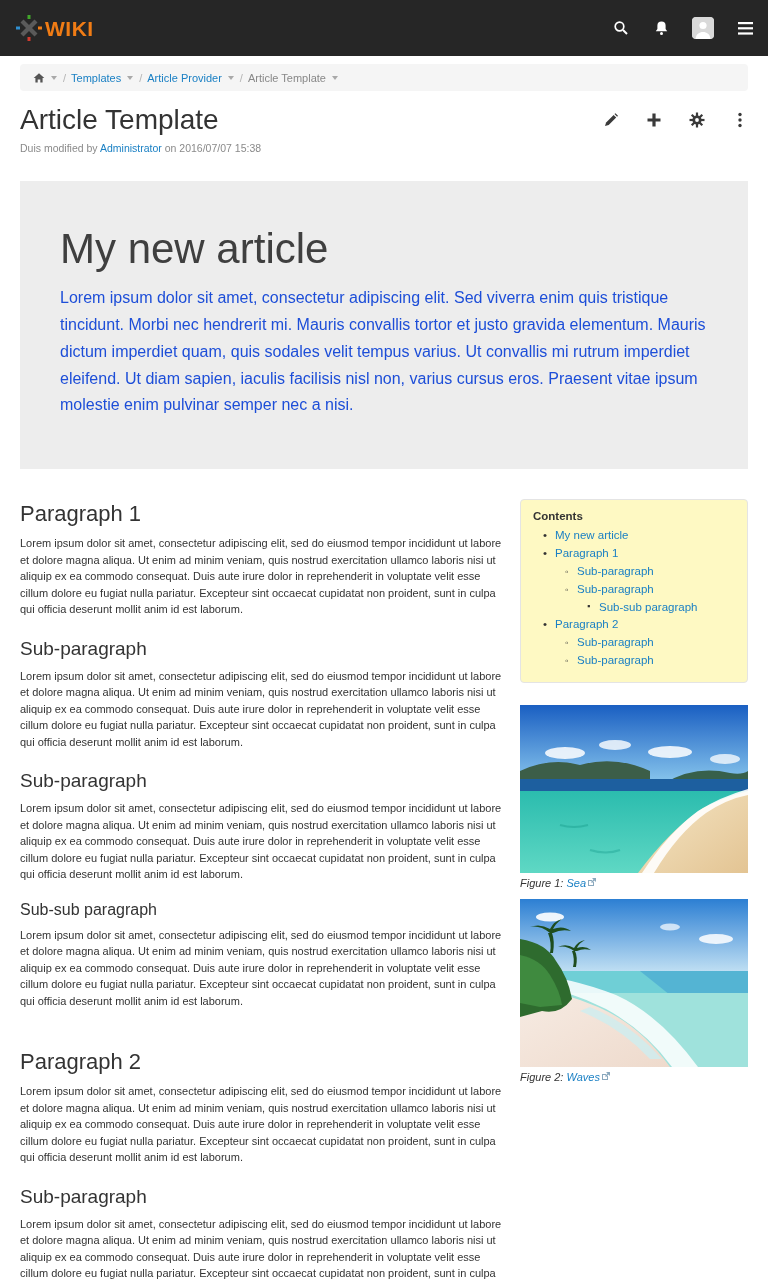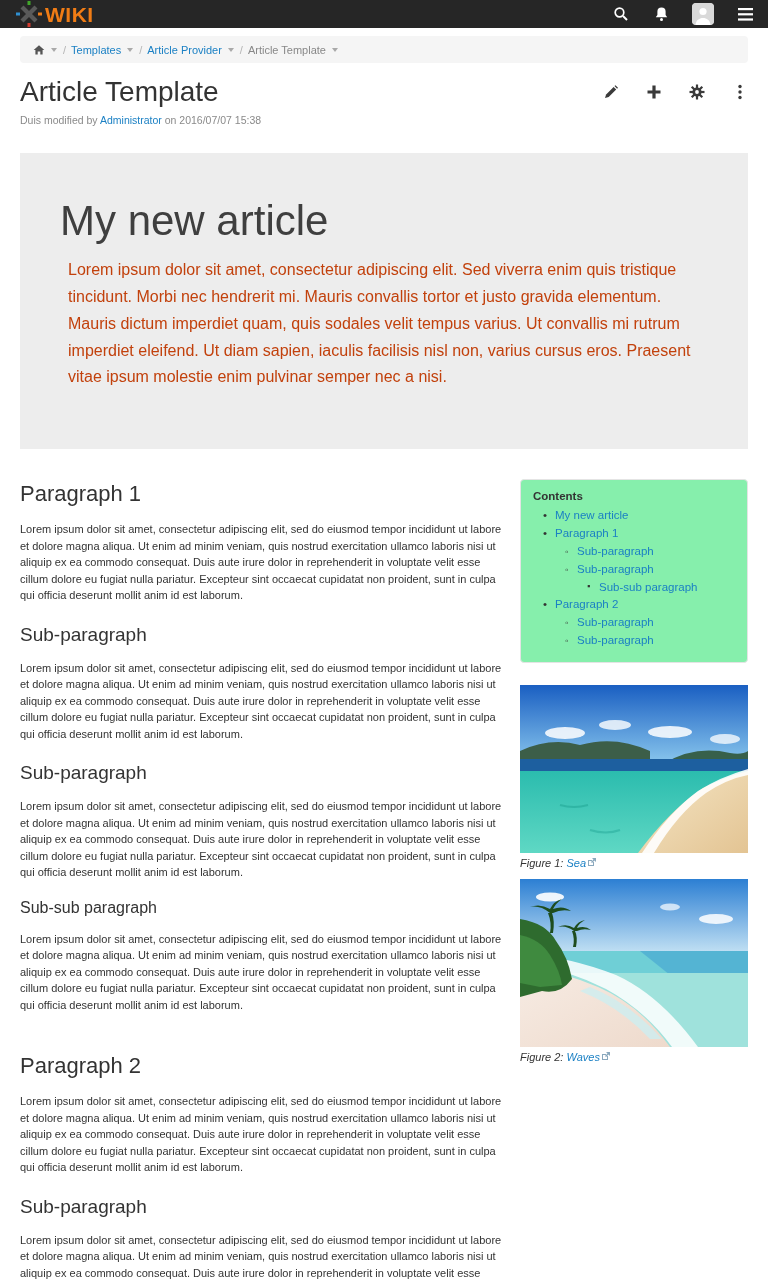--- a/index.html
+++ b/index.html
@@ -3,21 +3,21 @@
 <meta charset="utf-8">
 <style>
   * { box-sizing: border-box; }
   html,body { margin:0; padding:0; }
   body {
     width:768px; background:#fff; color:#333;
     font-family:"Liberation Sans","DejaVu Sans",sans-serif;
     font-size:12px;
   }
   
-  .topbar { height:28px; background:#262626; display:flex; align-items:center; justify-content:space-between; padding:0 14px; }
+  .topbar { height:56px; background:#262626; display:flex; align-items:center; justify-content:space-between; padding:0 14px; }
   .logo { display:flex; align-items:center; gap:1px; cursor:pointer; }
   .logo-text { color:#f07c15; font-weight:700; font-size:21px; letter-spacing:.5px; line-height:1; }
   .topbar-right { display:flex; align-items:center; gap:22px; }
   .tb-icon { display:inline-flex; align-items:center; justify-content:center; width:18px; height:18px; cursor:pointer; }
   .avatar { width:22px; height:22px; border-radius:4px; background:#d9d9d9; display:inline-flex; align-items:flex-end; justify-content:center; overflow:hidden; cursor:pointer; }
   
   .breadcrumb { margin:8px 20px 0; background:#f5f5f5; border-radius:4px; padding:7px 12px; font-size:11px; color:#999; display:flex; align-items:center; gap:5px; }
   .breadcrumb a { color:#1b80c4; text-decoration:none; }
   .crumb-current { color:#888; }
   .caret { display:inline-block; width:0; height:0; border-left:3px solid transparent; border-right:3px solid transparent; border-top:4px solid #a9a9a9; margin:0 1px; }
@@ -25,33 +25,33 @@
   
   .title-row { display:flex; justify-content:space-between; align-items:flex-start; padding:0 20px; margin-top:14px; }
   .page-title { font-size:28px; font-weight:400; color:#333; margin:0; line-height:1.1; }
   .actions { display:flex; gap:26px; margin-top:6px; }
   .action { width:17px; height:17px; display:inline-flex; align-items:center; justify-content:center; cursor:pointer; }
   .doc-meta { padding:0 20px; margin-top:6px; font-size:10.5px; color:#8a8a8a; }
   .doc-meta a { color:#1b80c4; text-decoration:none; }
   
   .hero { margin:27px 20px 0; background:#ededed; padding:46px 40px 50px; }
   .hero-title { font-size:42px; font-weight:300; color:#3f3f3f; margin:0 0 14px; line-height:1.05; }
-  .hero-lead { font-size:16px; font-weight:300; color:#c2410c; line-height:1.68; margin:8px; }
+  .hero-lead { font-size:16px; font-weight:300; color:#1d4ed8; line-height:1.68; margin:0; }
   
   .cols { display:flex; padding:0 20px; margin-top:30px; gap:14px; align-items:flex-start; }
   .col-main { flex:1; min-width:0; }
   .col-side { width:228px; flex:none; }
   .sec-h2 { font-size:22px; font-weight:400; color:#333; margin:26px 0 8px; }
   .sec-h3 { font-size:19px; font-weight:400; color:#333; margin:20px 0 8px; }
   .sec-h4 { font-size:16px; font-weight:400; color:#333; margin:18px 0 8px; }
   .sec-first { margin-top:2px; }
   .sec-gap   { margin-top:40px; }
-  .sec-body { font-size:11px; line-height:1.5; color:#333; margin:14px 0 6px; }
-  
-  .toc { border:1px solid #e4e4e4; background:#86efac; border-radius:4px; padding:10px 12px 12px; font-size:11.5px; }
+  .sec-body { font-size:11px; line-height:1.5; color:#333; margin:8px 0 6px; }
+  
+  .toc { border:1px solid #e4e4e4; background:#fef9c3; border-radius:4px; padding:10px 12px 12px; font-size:11.5px; }
   .toc-title { font-weight:700; color:#333; margin:0 0 5px; font-size:11.5px; }
   .toc-item { position:relative; line-height:1.55; }
   .toc-item a { color:#1b80c4; text-decoration:none; }
   .lvl1 { padding-left:22px; }
   .lvl2 { padding-left:44px; }
   .lvl3 { padding-left:66px; }
   .toc-item::before { position:absolute; color:#333; }
   .lvl1::before { content:"\2022"; left:10px; }
   .lvl2::before { content:"\25E6"; left:32px; font-size:10px; top:1px; }
   .lvl3::before { content:"\25AA"; left:54px; font-size:9px; top:1px; }

